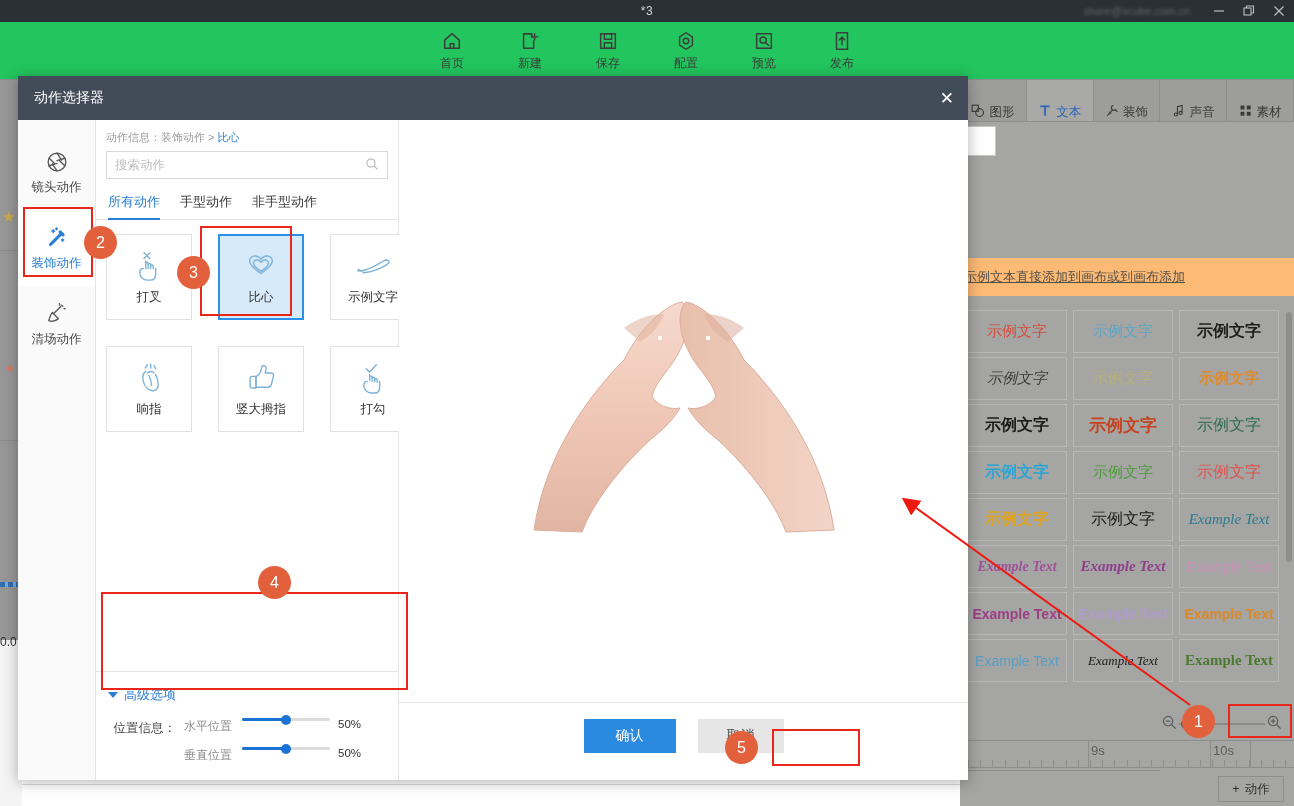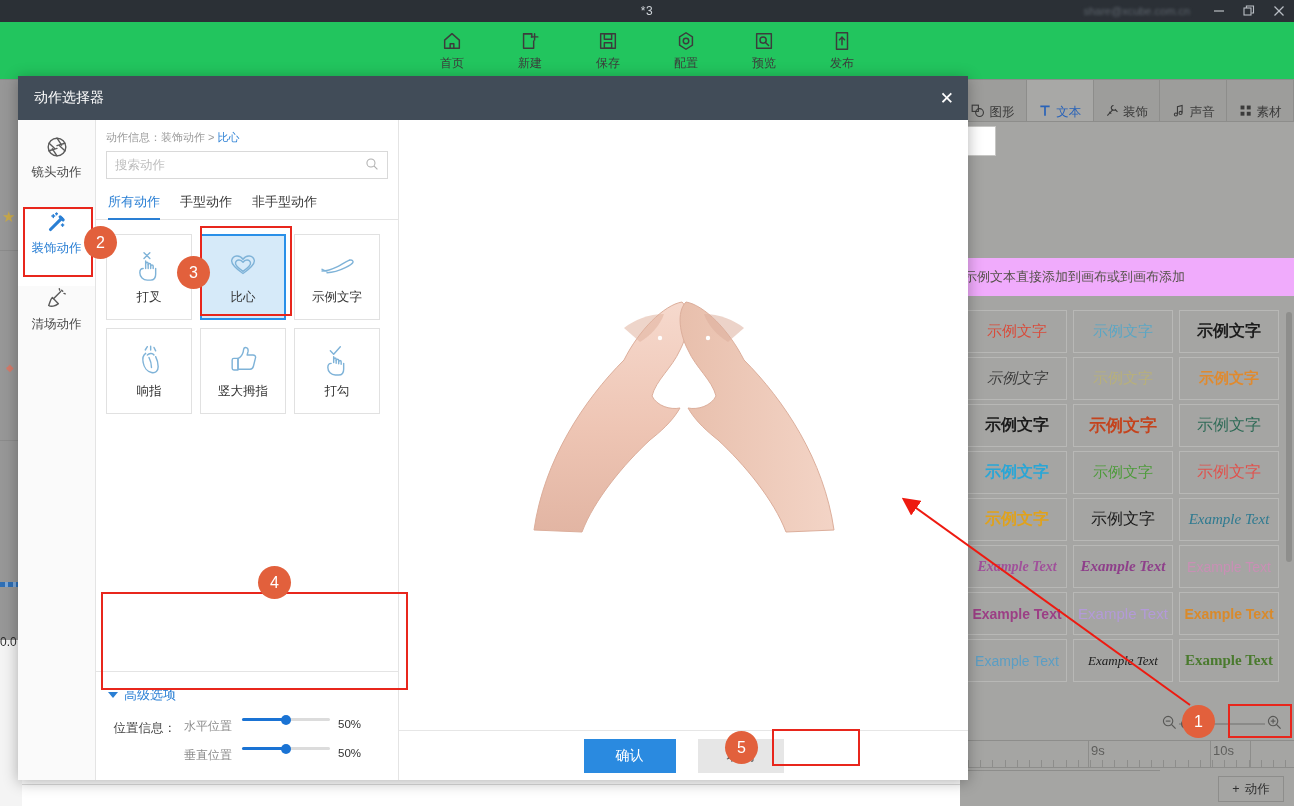--- a/index.html
+++ b/index.html
@@ -89,23 +89,23 @@
     border-right: 1px solid #8d8d8b;
   }
   .rp-tab.active { background: #a8a8a6; color: #2a63b8; }
   .rp-tab .tic { font-size: 13px; display:inline-block; }
   .rp-searchbox {
     position:absolute; left:-8px; top:46px; width:44px; height:30px;
     background:#ffffff; border:1px solid #c6c6c4;
   }
   .rp-hint {
     position: absolute; left: 0; top: 178px; width: 334px; height: 38px;
-    background: #f0abfc; color: #55524a;
+    background: #fdba74; color: #55524a;
     display: flex; align-items: center; padding-left: 4px;
-    font-size: 13px; white-space: nowrap; overflow: hidden;
+    font-size: 13px; white-space: nowrap; overflow: hidden; text-decoration: underline;
   }
   .rp-grid {
     position: absolute; left: 0; top: 228px; width: 326px; height: 380px;
     display: grid; grid-template-columns: repeat(3, 1fr);
     grid-auto-rows: 47px; gap: 0px; padding: 0 4px;
   }
   .rp-cell {
     margin: 2px 3px;
     border: 1px solid #b8b8b6;
     display: flex; align-items: center; justify-content: center;
@@ -157,21 +157,21 @@
     font-size: 17px; color: #ffffff; line-height: 1;
   }
   .dlg-body { display: flex; height: 660px; }
 
   .dlg-side {
     width: 78px; background: #fafafa; border-right: 1px solid #e4e4e4;
     padding-top: 14px;
   }
   .side-item {
     height: 76px; display: flex; flex-direction: column;
-    align-items: center; gap: 0;
+    align-items: center; justify-content: center; gap: 0;
     font-size: 12.5px; color: #4a4a4a; position: relative;
   }
   .side-item.active { color: #2a7fd4; background: #ffffff; }
   .side-item .sic { font-size: 22px; line-height: 1; }
 
   .dlg-list {
     width: 303px; border-right: 1px solid #e4e4e4; position: relative;
     display: flex; flex-direction: column;
   }
   .crumb {
@@ -198,21 +198,21 @@
   .tab {
     font-size: 13px; color: #3a3a3a; padding-bottom: 8px; position: relative;
   }
   .tab.active { color: #2a7fd4; }
   .tab.active:after {
     content:''; position:absolute; left:0; right:0; bottom:-1px; height:2px; background:#2a7fd4;
   }
 
   .cards {
     display: grid; grid-template-columns: repeat(3, 86px);
-    gap: 8px; padding: 14px 0 0 10px;
+    gap: 26px; padding: 14px 0 0 10px;
   }
   .card {
     width: 86px; height: 86px; border: 1px solid #e1e1e1; background:#fff;
     display: flex; flex-direction: column; align-items: center; justify-content: center;
     gap: 6px; font-size: 12.5px; color: #333; position: relative;
   }
   .card.selected { background: #d6eaf9; border: 2px solid #2a90e8; }
   .card .cicon { width: 40px; height: 34px; display:block; }
 
   .advanced {
@@ -229,21 +229,21 @@
   .sl-track { width: 88px; height: 3px; background:#dcdcdc; position: relative; border-radius:2px;}
   .sl-fill { position:absolute; left:0; top:0; height:3px; background:#1a73d4; border-radius:2px;}
   .sl-knob { position:absolute; top:-3.5px; width:10px;height:10px;border-radius:50%;background:#1a73d4;}
   .sl-val { font-size:11.5px; color:#333; width:30px; }
 
   .dlg-preview {
     flex: 1; position: relative; background: #ffffff;
   }
   .preview-inner { position:absolute; inset: 0; display:flex; align-items:flex-start; justify-content:center; }
   .dlg-footer {
-    position:absolute; left:0; right:0; bottom:0; height: 50px;
+    position:absolute; left:0; right:0; bottom:12px; height: 66px;
     border-top:1px solid #e6e6e6;
     display:flex; align-items:center; justify-content:center; gap: 22px;
   }
   .btn-ok {
     width: 92px; height: 34px; background:#2a8ae0; color:#fff; border:none;
     font-size:14px; font-family:"Liberation Sans",sans-serif;
     display:flex;align-items:center;justify-content:center;
   }
   .btn-cancel {
     width: 86px; height: 34px; background:#e6e6e6; color:#555; border:none;

